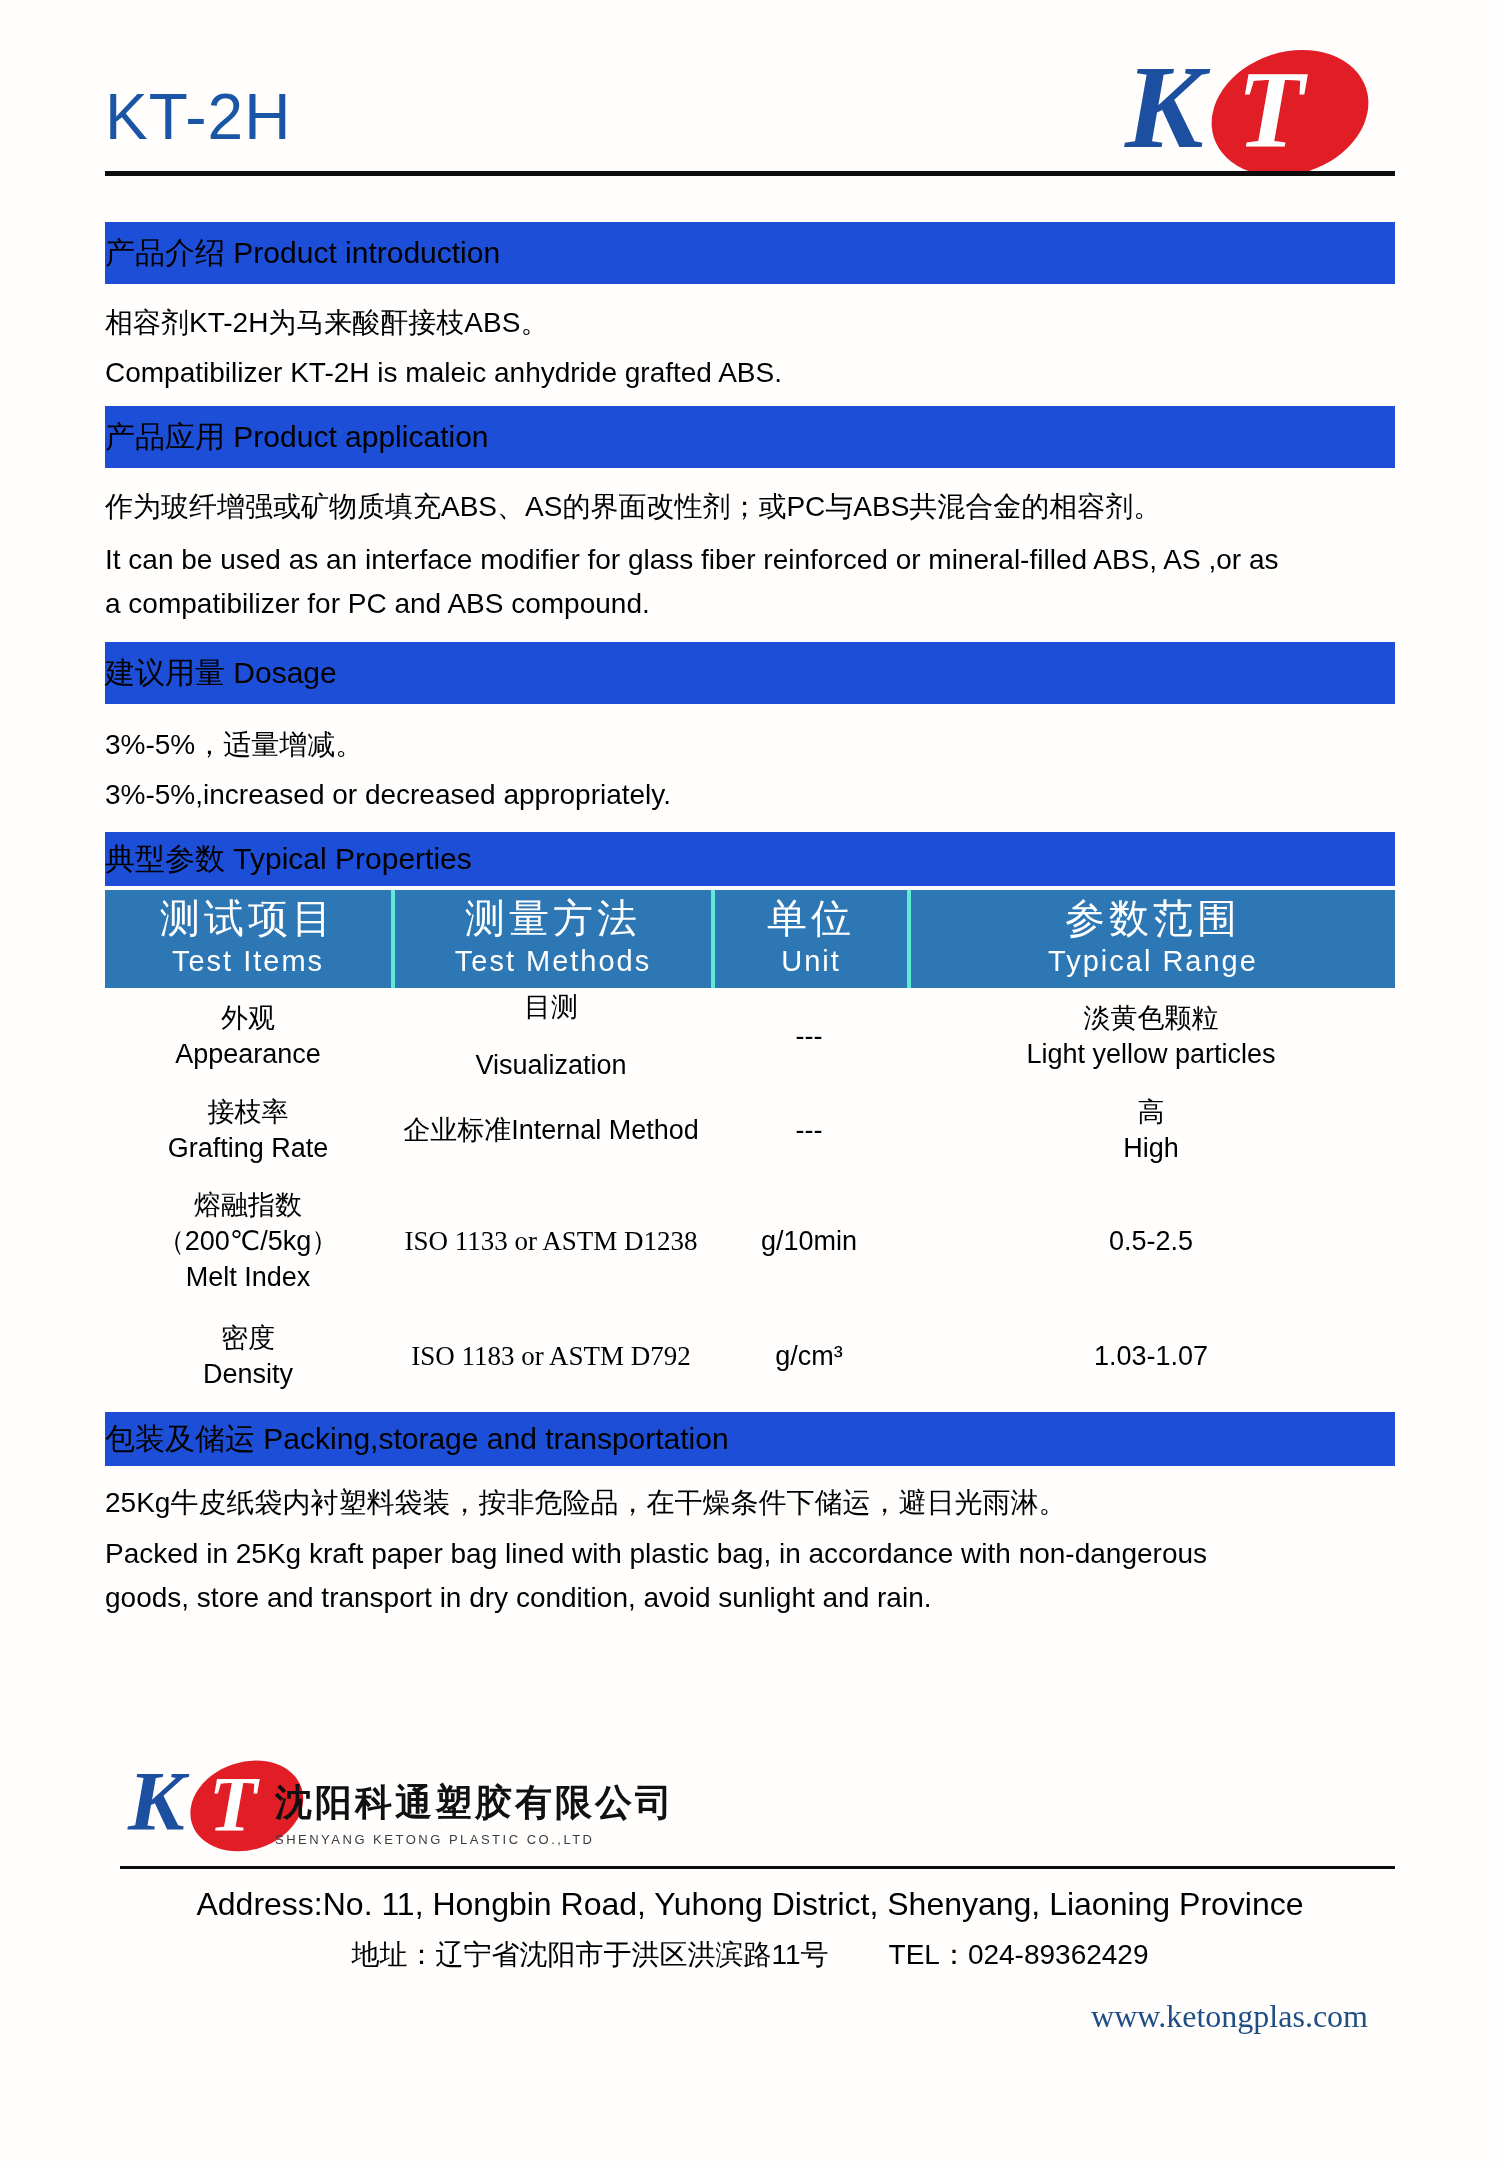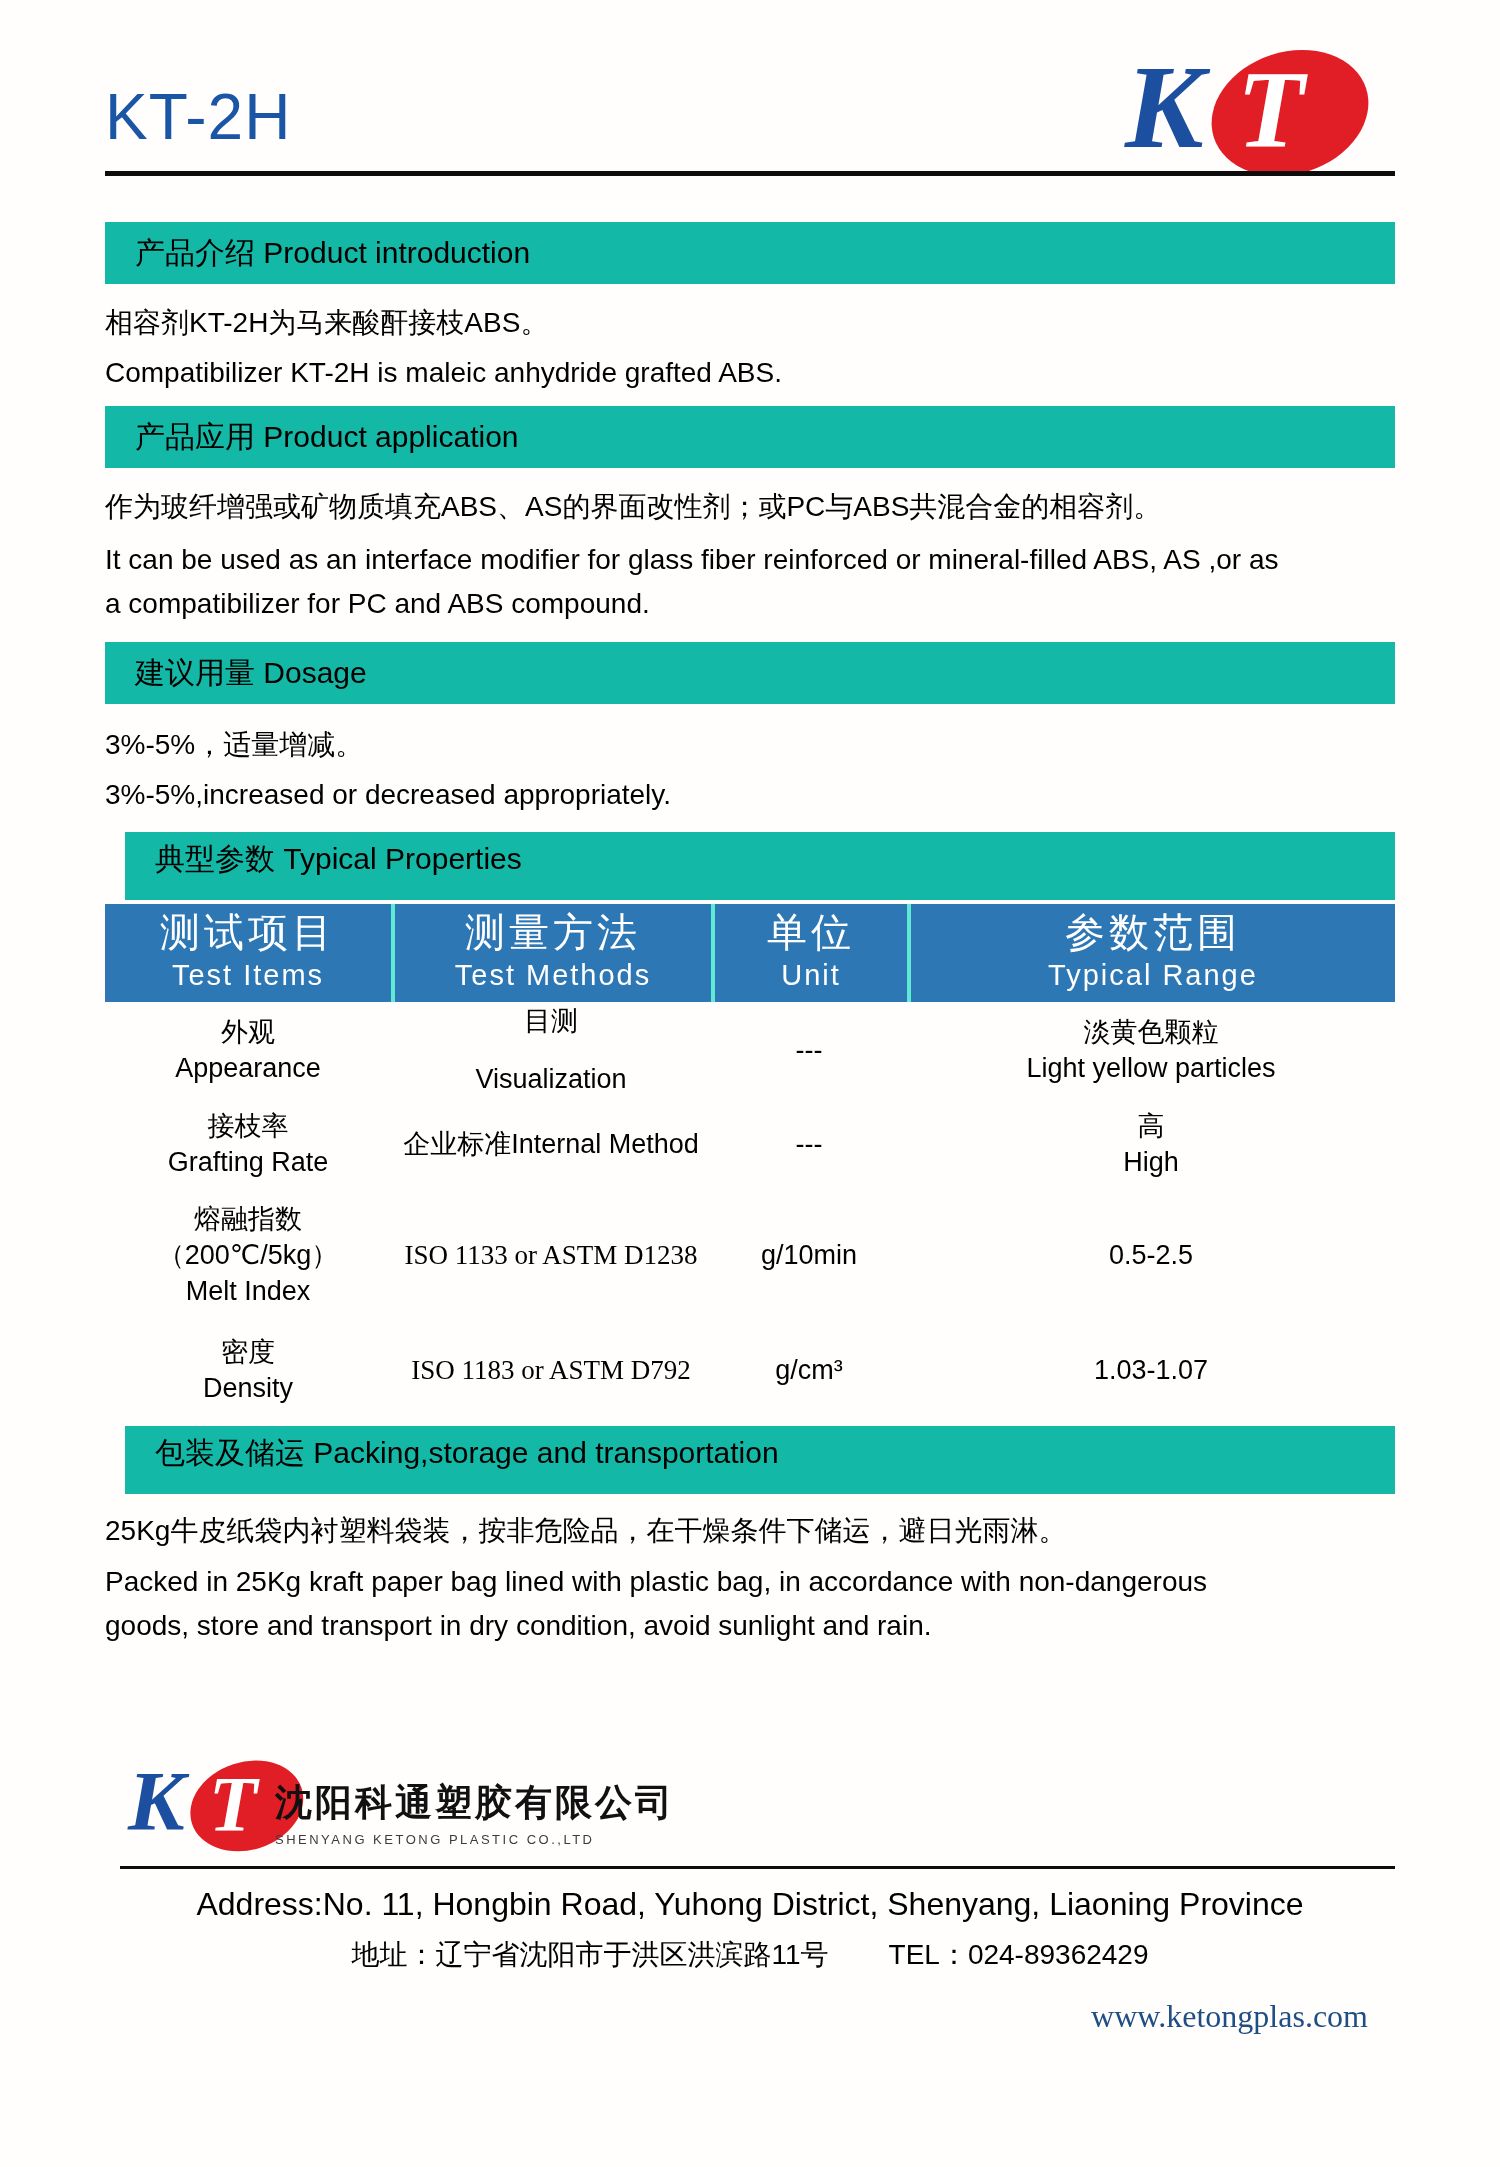--- a/index.html
+++ b/index.html
@@ -38,24 +38,24 @@
     position:absolute; left:112px; top:-2px; z-index:2;
     font-family:"Liberation Serif","DejaVu Serif",serif;
     font-weight:bold; font-style:italic;
     font-size:110px; line-height:120px; color:#ffffff;
   }
 
   
   .content { padding:0 105px; }
   .banner {
     height:62px; line-height:62px;
-    background:#14b8a6; padding-left:30px;
+    background:#1d4ed8; 
     font-size:30px; color:#000;
   }
-  .banner.small { height:68px; line-height:54px;margin-left:20px; }
+  .banner.small { height:54px; line-height:54px; }
   .para { margin:0; font-size:28px; line-height:38px; }
   .para.multi { line-height:44px; max-width:1190px; }
 
   .banner-intro   { margin-top:46px; }
   .p-intro-zh     { margin-top:20px; }
   .p-intro-en     { margin-top:12px; }
   .banner-app     { margin-top:14px; }
   .p-app-zh       { margin-top:20px; }
   .p-app-en       { margin-top:12px; }
   .banner-dosage  { margin-top:16px; }

